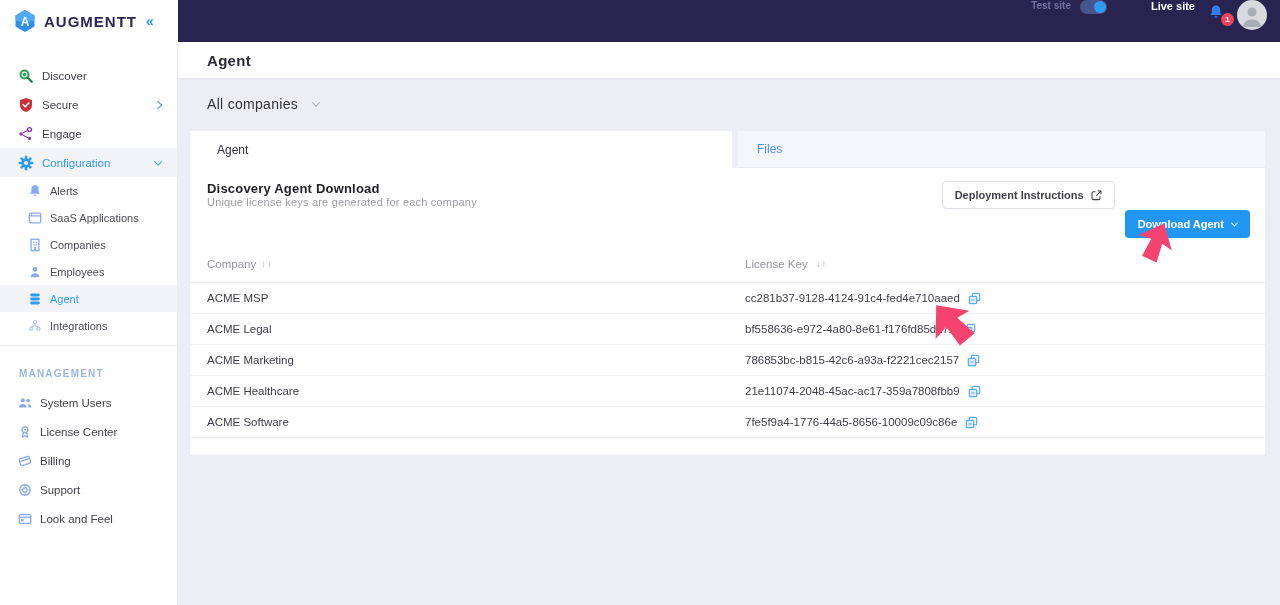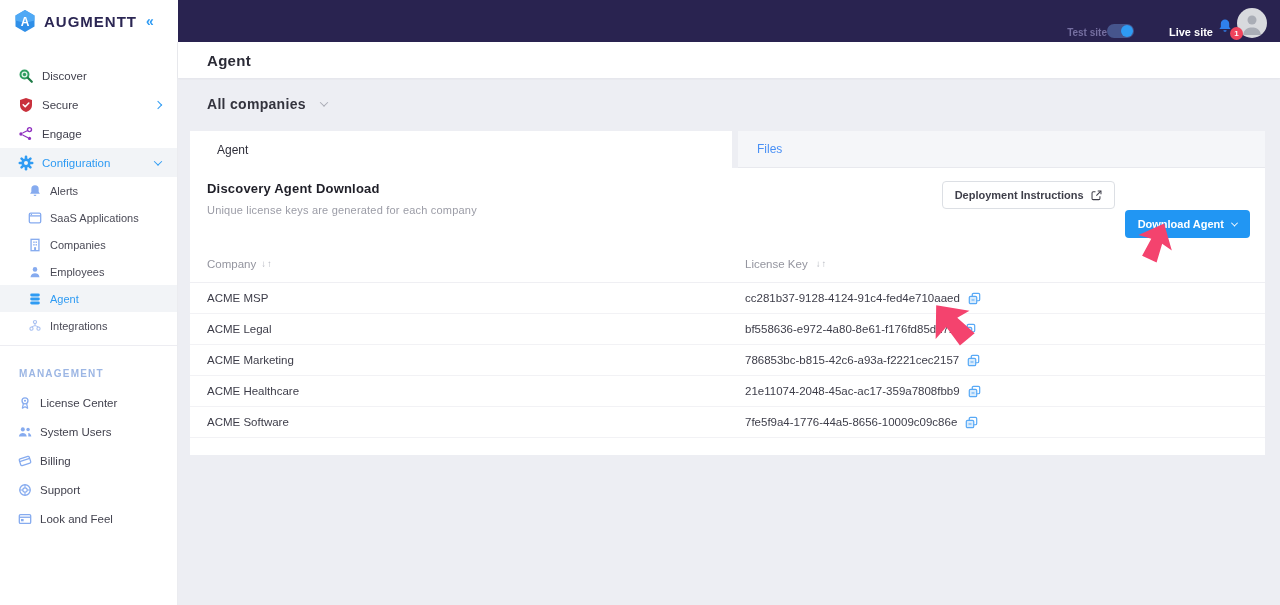--- a/index.html
+++ b/index.html
@@ -8,21 +8,21 @@
     position:relative; width:1280px; height:605px; overflow:hidden;
     background:#edeef3; font-family:"Liberation Sans", sans-serif;
     -webkit-font-smoothing:antialiased;
   }
   
   .topbar { position:absolute; left:0; top:0; width:1280px; height:42px; background:#292350; }
   .logo-area { position:absolute; left:0; top:0; width:178px; height:42px; background:#fff;
     display:flex; align-items:center; padding-left:13px; gap:7px; }
   .logo-text { font-size:15px; font-weight:bold; color:#2b2653; letter-spacing:1px; }
   .logo-collapse { color:#2f9bf3; font-size:14px; font-weight:bold; letter-spacing:-2px; margin-left:2px; }
-  .topbar-right { position:absolute; right:13px; top:0; height:38px; display:flex; align-items:flex-end; }
+  .topbar-right { position:absolute; right:13px; top:0; height:38px; display:flex; align-items:flex-start; gap:9px; }
   .test-site { font-size:10px; color:#756fa0; font-weight:bold; }
   .live-site { font-size:11px; color:#ffffff; font-weight:bold;padding-left:35px; }
   .toggle { position:relative; width:27px; height:14px; border-radius:8px; background:#46558c; cursor:pointer; }
   .toggle .knob { position:absolute; right:1px; top:1px; width:12px; height:12px; border-radius:50%; background:#2f9bf3; }
   .bell-wrap { position:relative; width:20px; height:24px; margin-left:4px; }
   .badge { position:absolute; right:-6px; bottom:-2px; width:13px; height:13px; border-radius:50%;
     background:#f0435c; color:#fff; font-size:8px; font-weight:bold; display:flex; align-items:center; justify-content:center; }
   .avatar { width:30px; height:30px; border-radius:50%; background:#d8dade; display:flex; align-items:flex-end; justify-content:center; overflow:hidden; }
   
   .sidebar { position:absolute; left:0; top:42px; width:178px; height:563px; background:#fff; border-right:1px solid #ebecf0; }
@@ -44,32 +44,32 @@
   .nav-mgmt { margin-top:9px; }
   .icon16 { width:16px; height:16px; flex:0 0 16px; }
   .icon14 { width:14px; height:14px; flex:0 0 14px; }
   
   .titlebar { position:absolute; left:178px; top:42px; width:1102px; height:36px; background:#fff;
     display:flex; align-items:center; padding-left:29px; box-shadow:0 1px 2px rgba(40,40,60,0.05); }
   .page-title { font-size:15px; font-weight:bold; color:#2b2b36; letter-spacing:0.3px; }
   
   .content { position:absolute; left:178px; top:78px; width:1102px; height:527px; }
   .filter-row { position:absolute; left:29px; top:18px; display:flex; align-items:center; gap:15px; cursor:pointer; }
-  .filter-label { font-size:14px; font-weight:bold; color:#33333d; letter-spacing:0.3px; }
+  .filter-label { font-size:14px; font-weight:normal; color:#33333d; letter-spacing:0.3px; }
   
   .tab-agent { position:absolute; left:12px; top:53px; width:542px; height:37px; background:#fff;
     display:flex; align-items:center; padding-left:27px; font-size:12px; color:#2f2f3a; cursor:pointer; }
   .tab-files { position:absolute; left:560px; top:53px; width:527px; height:37px; background:#f5f6f9;
     border-bottom:1px solid #e8e9ee; display:flex; align-items:center; padding-left:19px;
     font-size:12px; color:#4a90f5; cursor:pointer; }
   
   .card-body { position:absolute; left:12px; top:90px; width:1075px; height:287px; background:#fff; }
   .section-head { display:flex; justify-content:space-between; align-items:flex-start; padding:13px 15px 0 17px; }
   .section-title { font-size:13px; font-weight:bold; color:#1f1f28; letter-spacing:0.2px; }
-  .section-subtitle { font-size:11px; color:#9b9ca6; margin-top:8px; letter-spacing:0.2px; }
+  .section-subtitle { font-size:11px; color:#9b9ca6; letter-spacing:0.2px; }
   .btn-row { display:flex; gap:10px; }
   .btn-outline { height:28px; display:flex; align-items:center; gap:7px; padding:0 12px;
     background:#fff; border:1px solid #dcdfe4; border-radius:4px; font-size:11px; font-weight:bold; color:#3f3f4a; cursor:pointer; }
   .btn-primary { height:28px; display:flex; align-items:center; gap:8px; padding:0 13px;
     background:#2196f3; border:none; border-radius:4px; font-size:11px; font-weight:bold; color:#fff; cursor:pointer;margin-top:29px; }
   .btn-primary .chev { border-color:#fff; width:5px; height:5px; }
   
   .tbl { position:absolute; left:0; top:77px; width:1075px; }
   .tbl-header { height:38px; display:flex; align-items:center; border-bottom:1px solid #efeff3;
     font-size:11.5px; color:#94959f; }
@@ -215,34 +215,34 @@
           </svg>
           <span>Integrations</span>
         </div>
       </div>
     </div>
     <hr class="side-divider">
     <div class="mgmt-label">MANAGEMENT</div>
     <div class="nav-mgmt">
       <div class="nav-item">
         <svg class="icon14" viewBox="0 0 16 16">
-          <circle cx="8" cy="5.5" r="3.4" fill="none" stroke="#86abef" stroke-width="1.5"></circle>
-          <circle cx="8" cy="5.5" r="1.2" fill="#86abef"></circle>
-          <path d="M6.2 8.5L5 14l3-1.8 3 1.8-1.2-5.5" fill="none" stroke="#86abef" stroke-width="1.4" stroke-linejoin="round"></path>
-        </svg>
-        <span class="lbl">License Center</span>
-      </div>
-      <div class="nav-item">
-        <svg class="icon14" viewBox="0 0 16 16">
           <circle cx="5.5" cy="5" r="2.3" fill="#86abef"></circle>
           <path d="M1 13c.5-3 2.4-4 4.5-4s4 1 4.5 4z" fill="#86abef"></path>
           <circle cx="11.5" cy="5" r="2" fill="#86abef"></circle>
           <path d="M11.8 9c1.8.2 3 1.3 3.4 4h-3.4z" fill="#86abef"></path>
         </svg>
         <span class="lbl">System Users</span>
+      </div>
+      <div class="nav-item">
+        <svg class="icon14" viewBox="0 0 16 16">
+          <circle cx="8" cy="5.5" r="3.4" fill="none" stroke="#86abef" stroke-width="1.5"></circle>
+          <circle cx="8" cy="5.5" r="1.2" fill="#86abef"></circle>
+          <path d="M6.2 8.5L5 14l3-1.8 3 1.8-1.2-5.5" fill="none" stroke="#86abef" stroke-width="1.4" stroke-linejoin="round"></path>
+        </svg>
+        <span class="lbl">License Center</span>
       </div>
       <div class="nav-item">
         <svg class="icon14" viewBox="0 0 16 16">
           <g transform="rotate(-18 8 8)">
             <rect x="2" y="4" width="12" height="8" rx="1.4" fill="none" stroke="#86abef" stroke-width="1.4"></rect>
             <line x1="2" y1="6.8" x2="14" y2="6.8" stroke="#86abef" stroke-width="1.4"></line>
           </g>
         </svg>
         <span class="lbl">Billing</span>
       </div>

